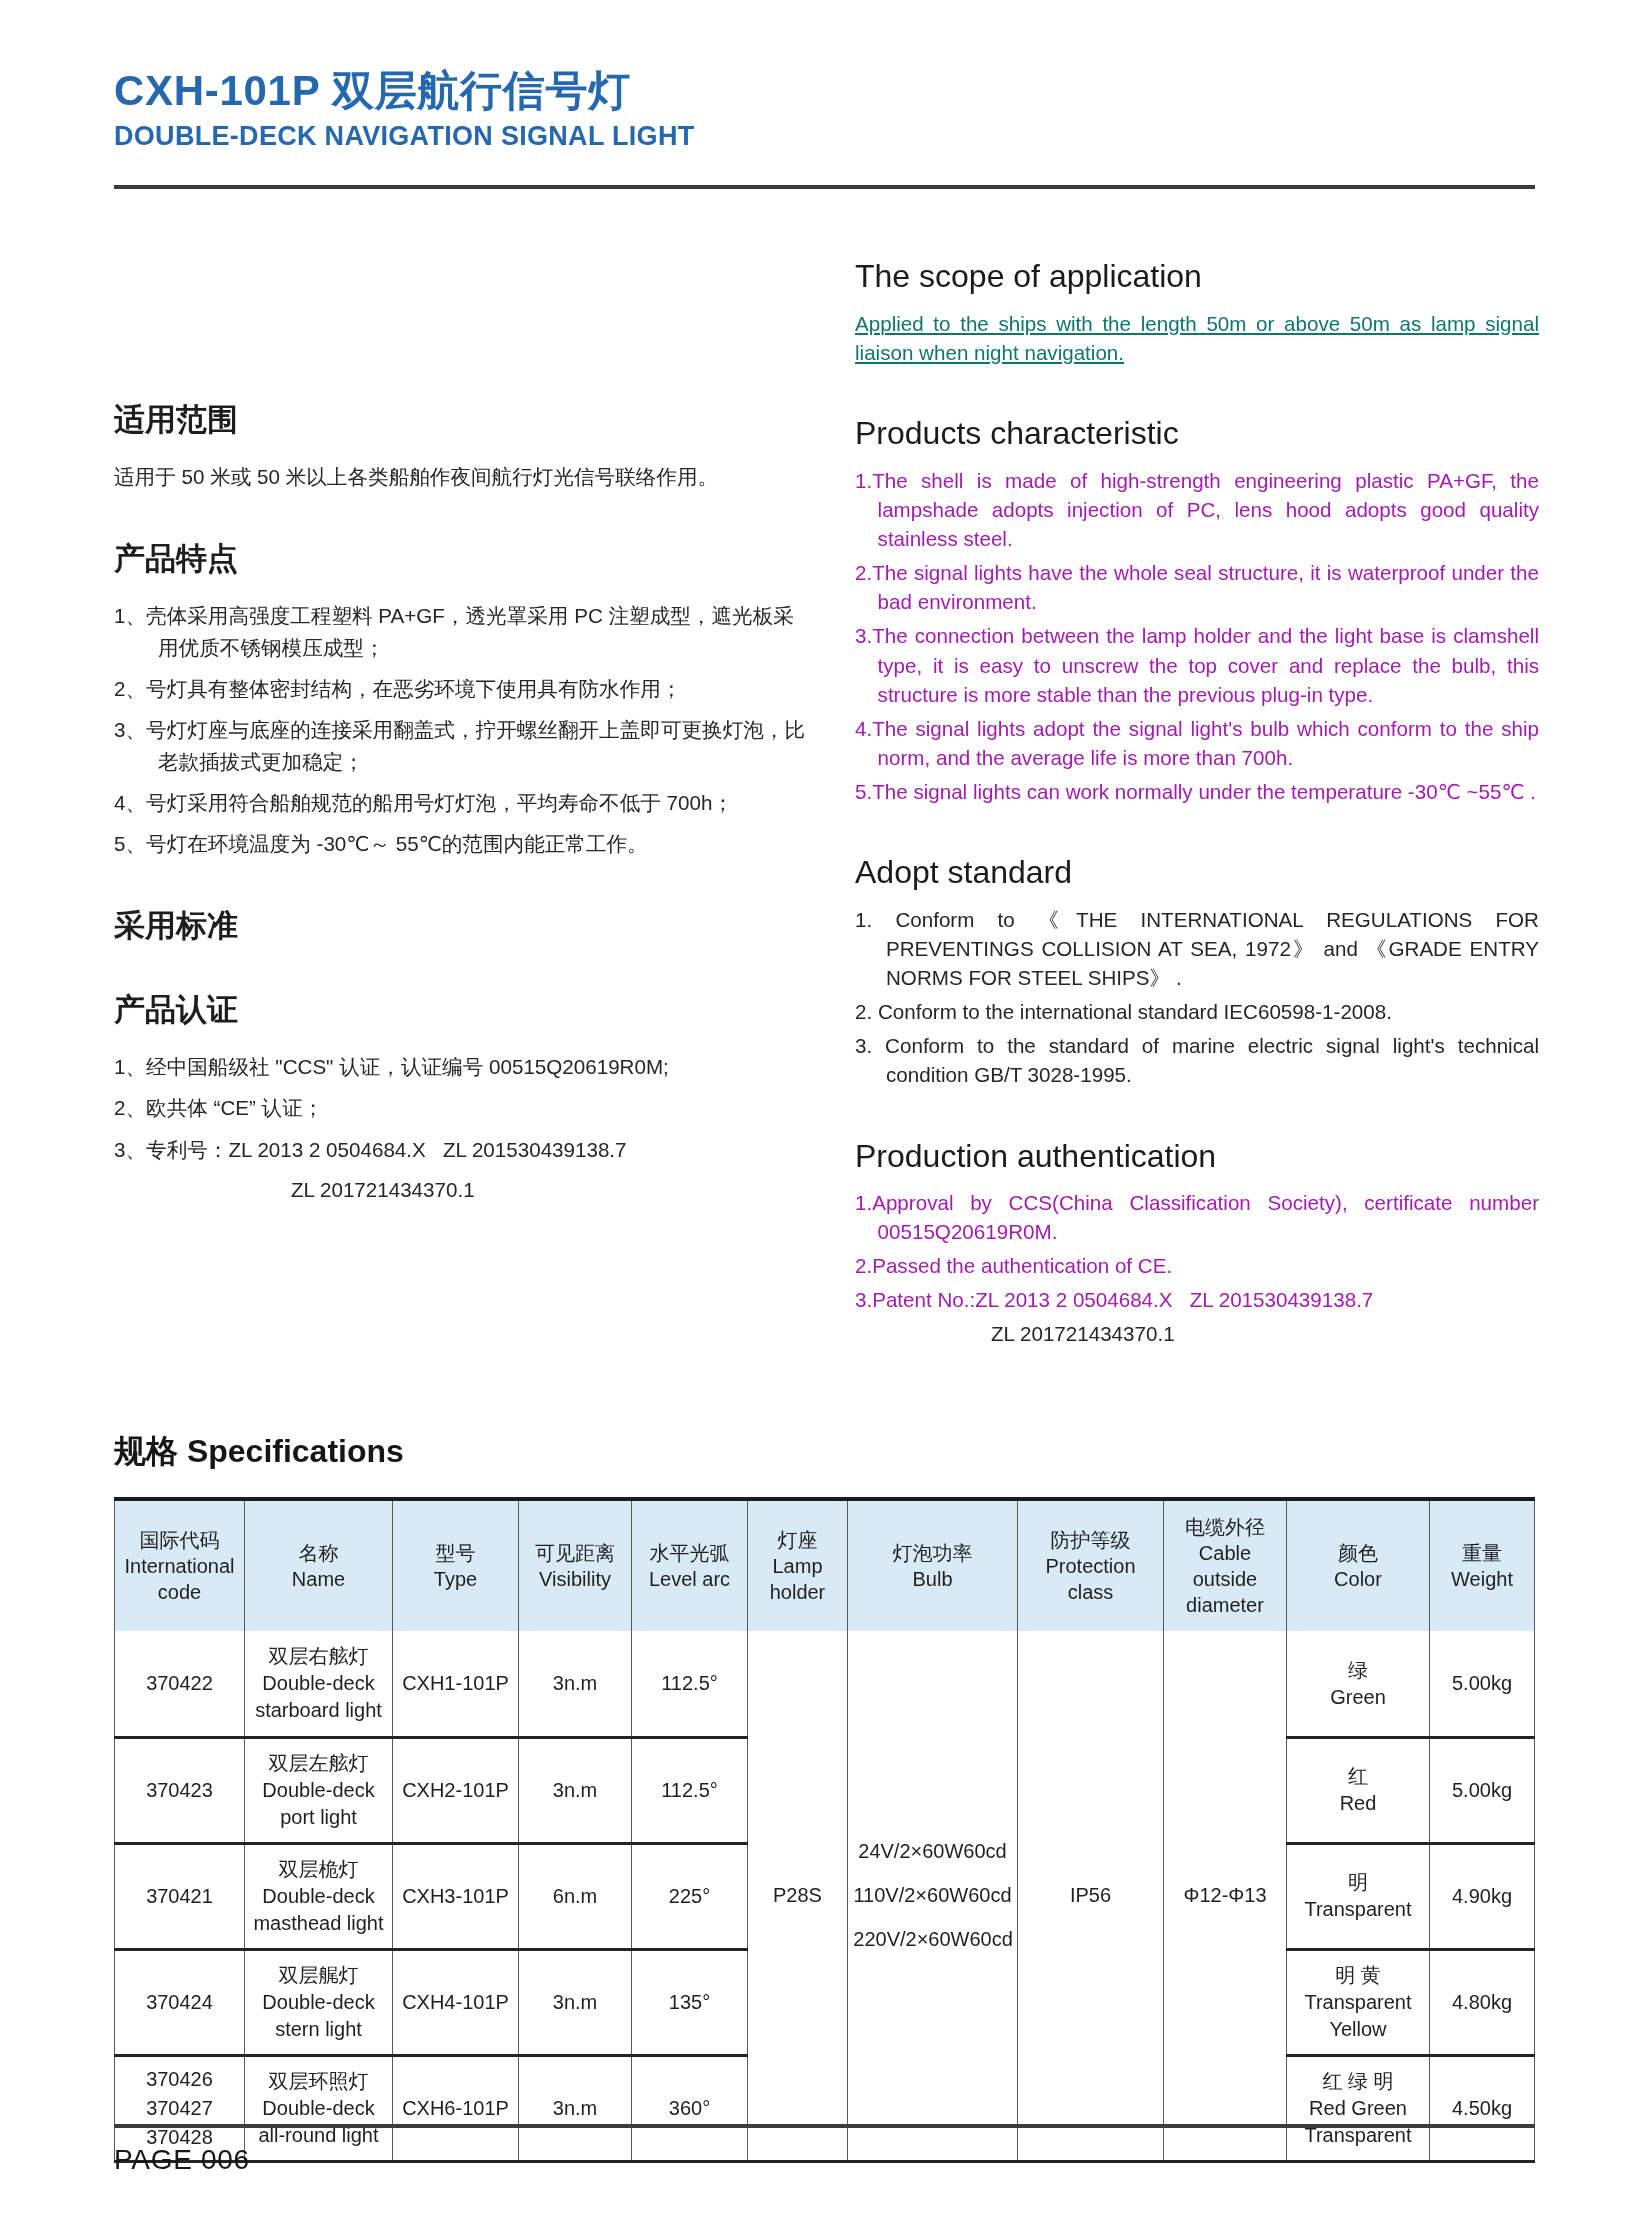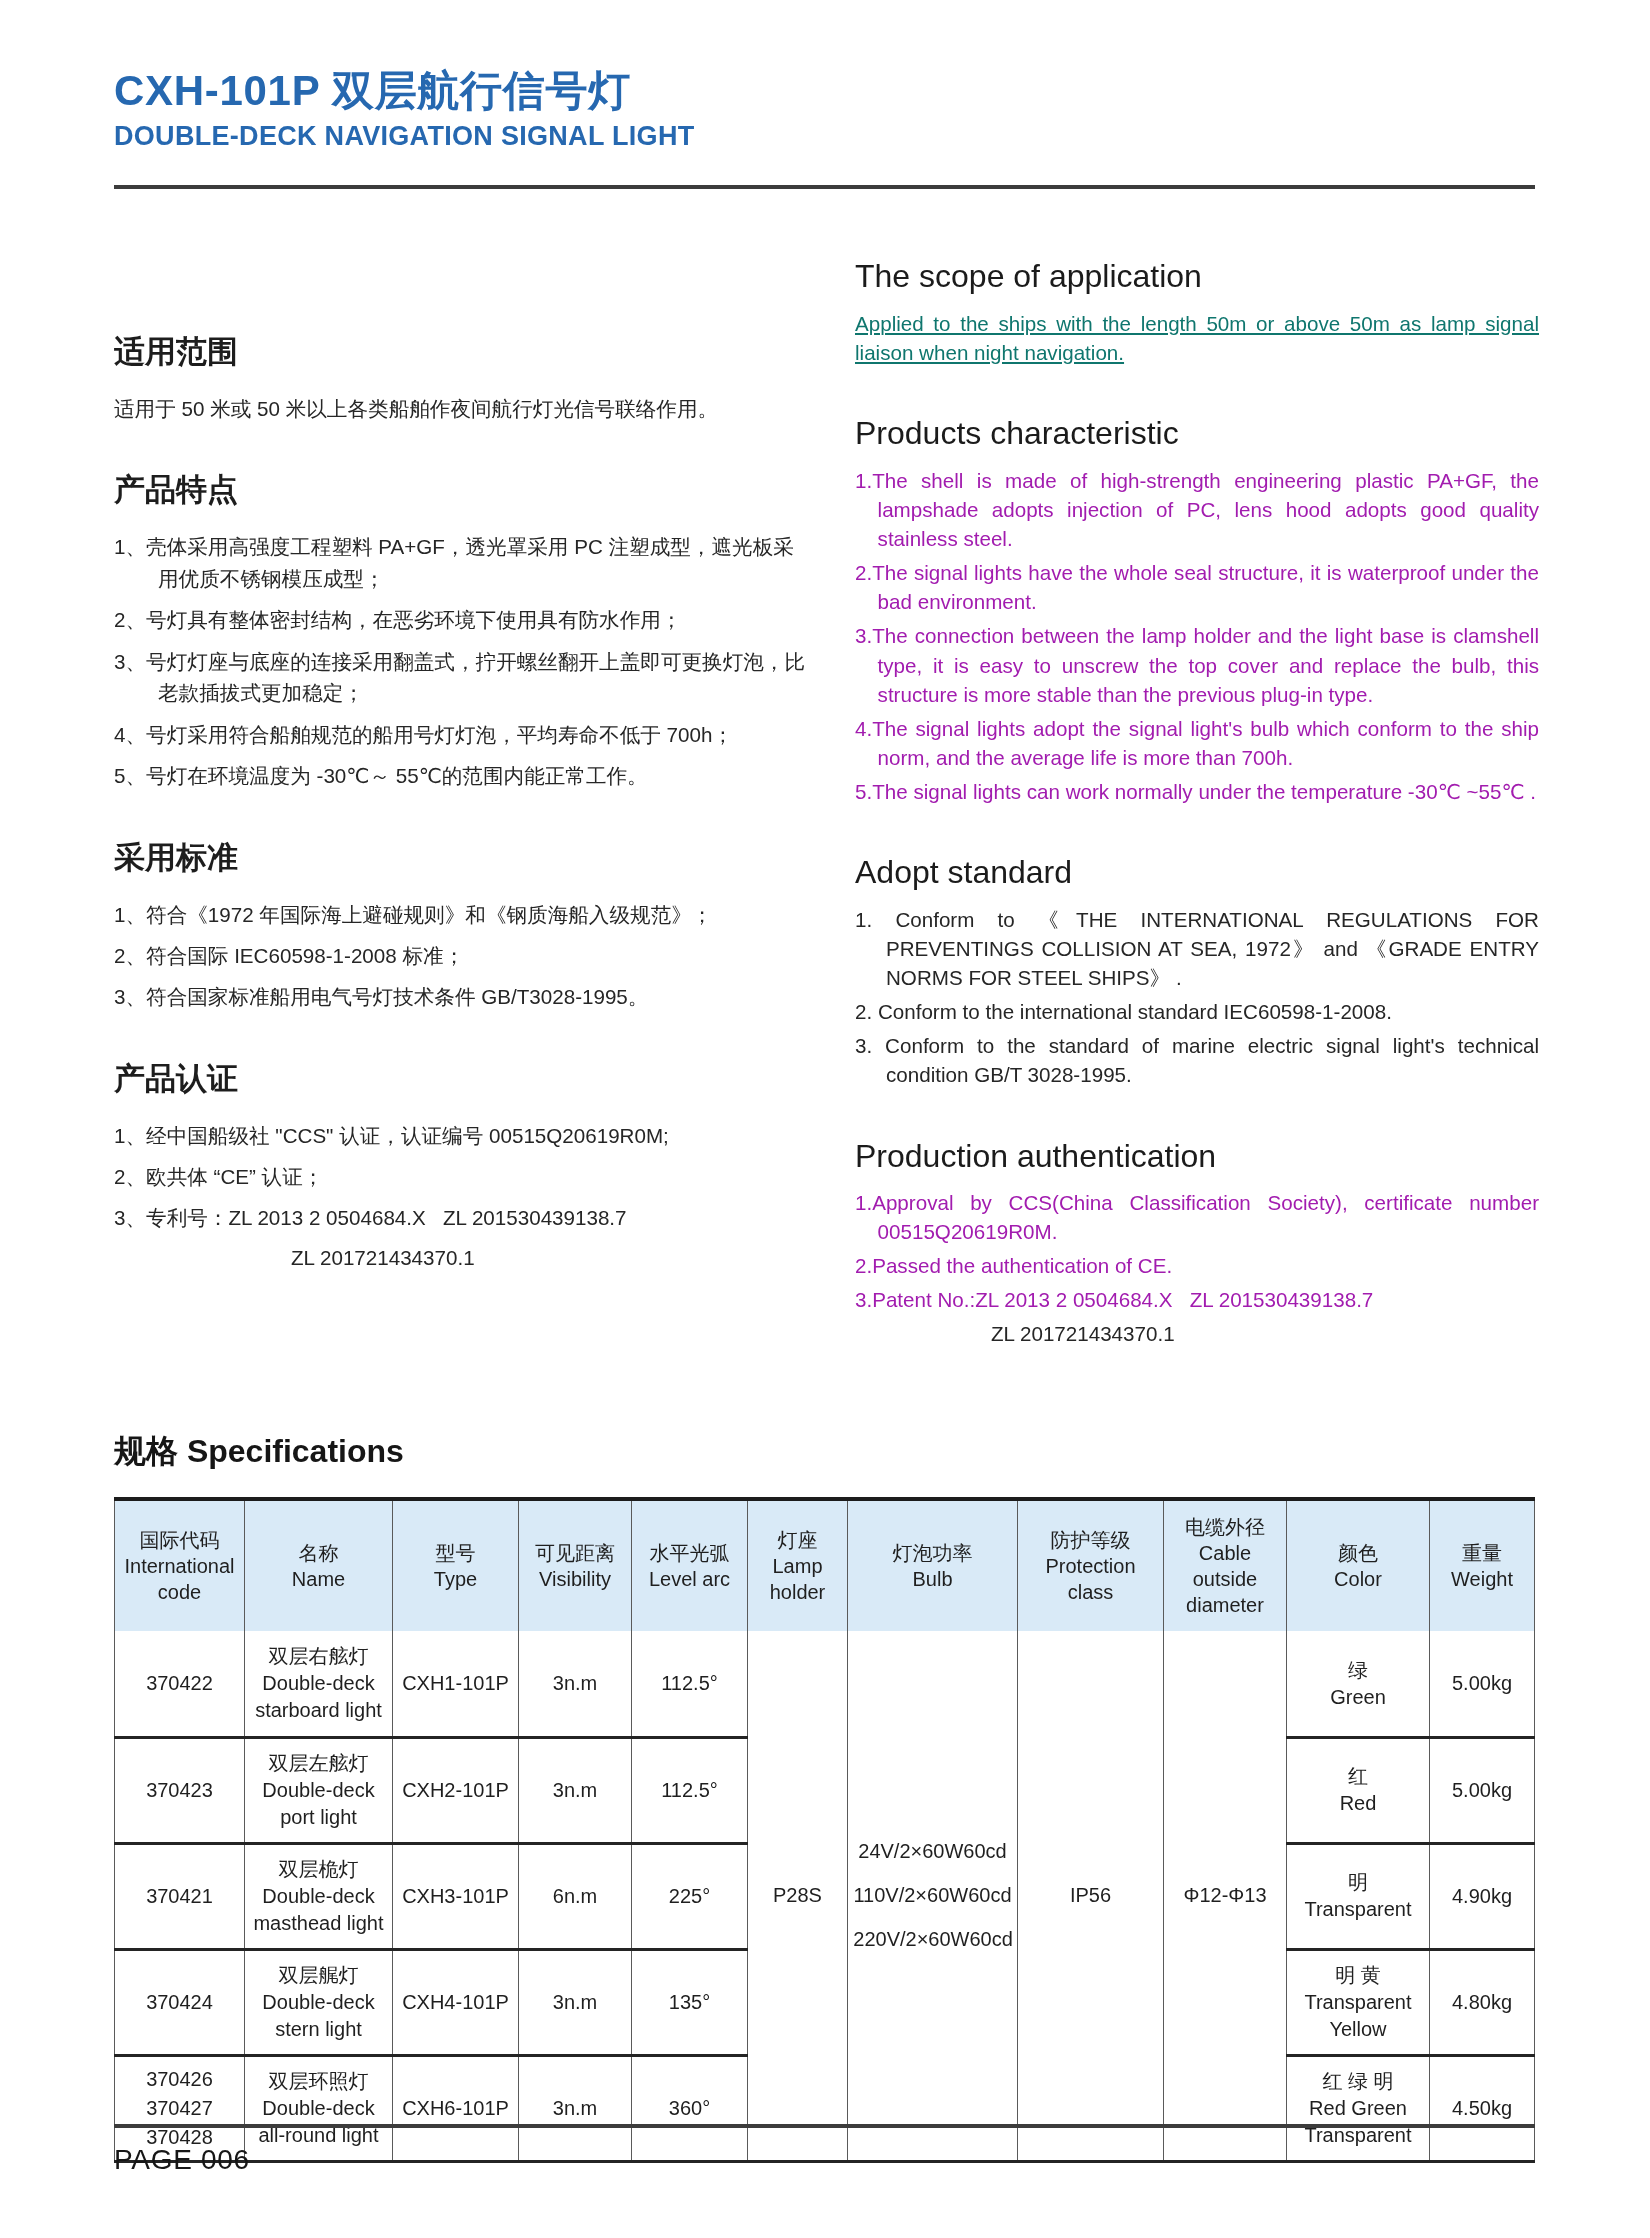--- a/index.html
+++ b/index.html
@@ -75,25 +75,20 @@
           <div class="list-zh">
             <div class="list-item">1、壳体采用高强度工程塑料 PA+GF，透光罩采用 PC 注塑成型，遮光板采用优质不锈钢模压成型；</div>
             <div class="list-item">2、号灯具有整体密封结构，在恶劣环境下使用具有防水作用；</div>
             <div class="list-item">3、号灯灯座与底座的连接采用翻盖式，拧开螺丝翻开上盖即可更换灯泡，比老款插拔式更加稳定；</div>
             <div class="list-item">4、号灯采用符合船舶规范的船用号灯灯泡，平均寿命不低于 700h；</div>
             <div class="list-item">5、号灯在环境温度为 -30℃～ 55℃的范围内能正常工作。</div>
           </div>
         </section>
         <section class="doc-section">
           <h2 class="h2-zh">采用标准</h2>
-          <div class="list-zh">
-            <div class="list-item">1、符合《1972 年国际海上避碰规则》和《钢质海船入级规范》；</div>
-            <div class="list-item">2、符合国际 IEC60598-1-2008 标准；</div>
-            <div class="list-item">3、符合国家标准船用电气号灯技术条件 GB/T3028-1995。</div>
-          </div>
         </section>
         <section class="doc-section">
           <h2 class="h2-zh">产品认证</h2>
           <div class="list-zh">
             <div class="list-item">1、经中国船级社 "CCS" 认证，认证编号 00515Q20619R0M;</div>
             <div class="list-item">2、欧共体 “CE” 认证；</div>
             <div class="list-item">3、专利号：ZL 2013 2 0504684.X&nbsp;&nbsp;&nbsp;ZL 201530439138.7</div>
           </div>
           <div class="extra-line" style="padding-left: 177px;">ZL 201721434370.1</div>
         </section>

